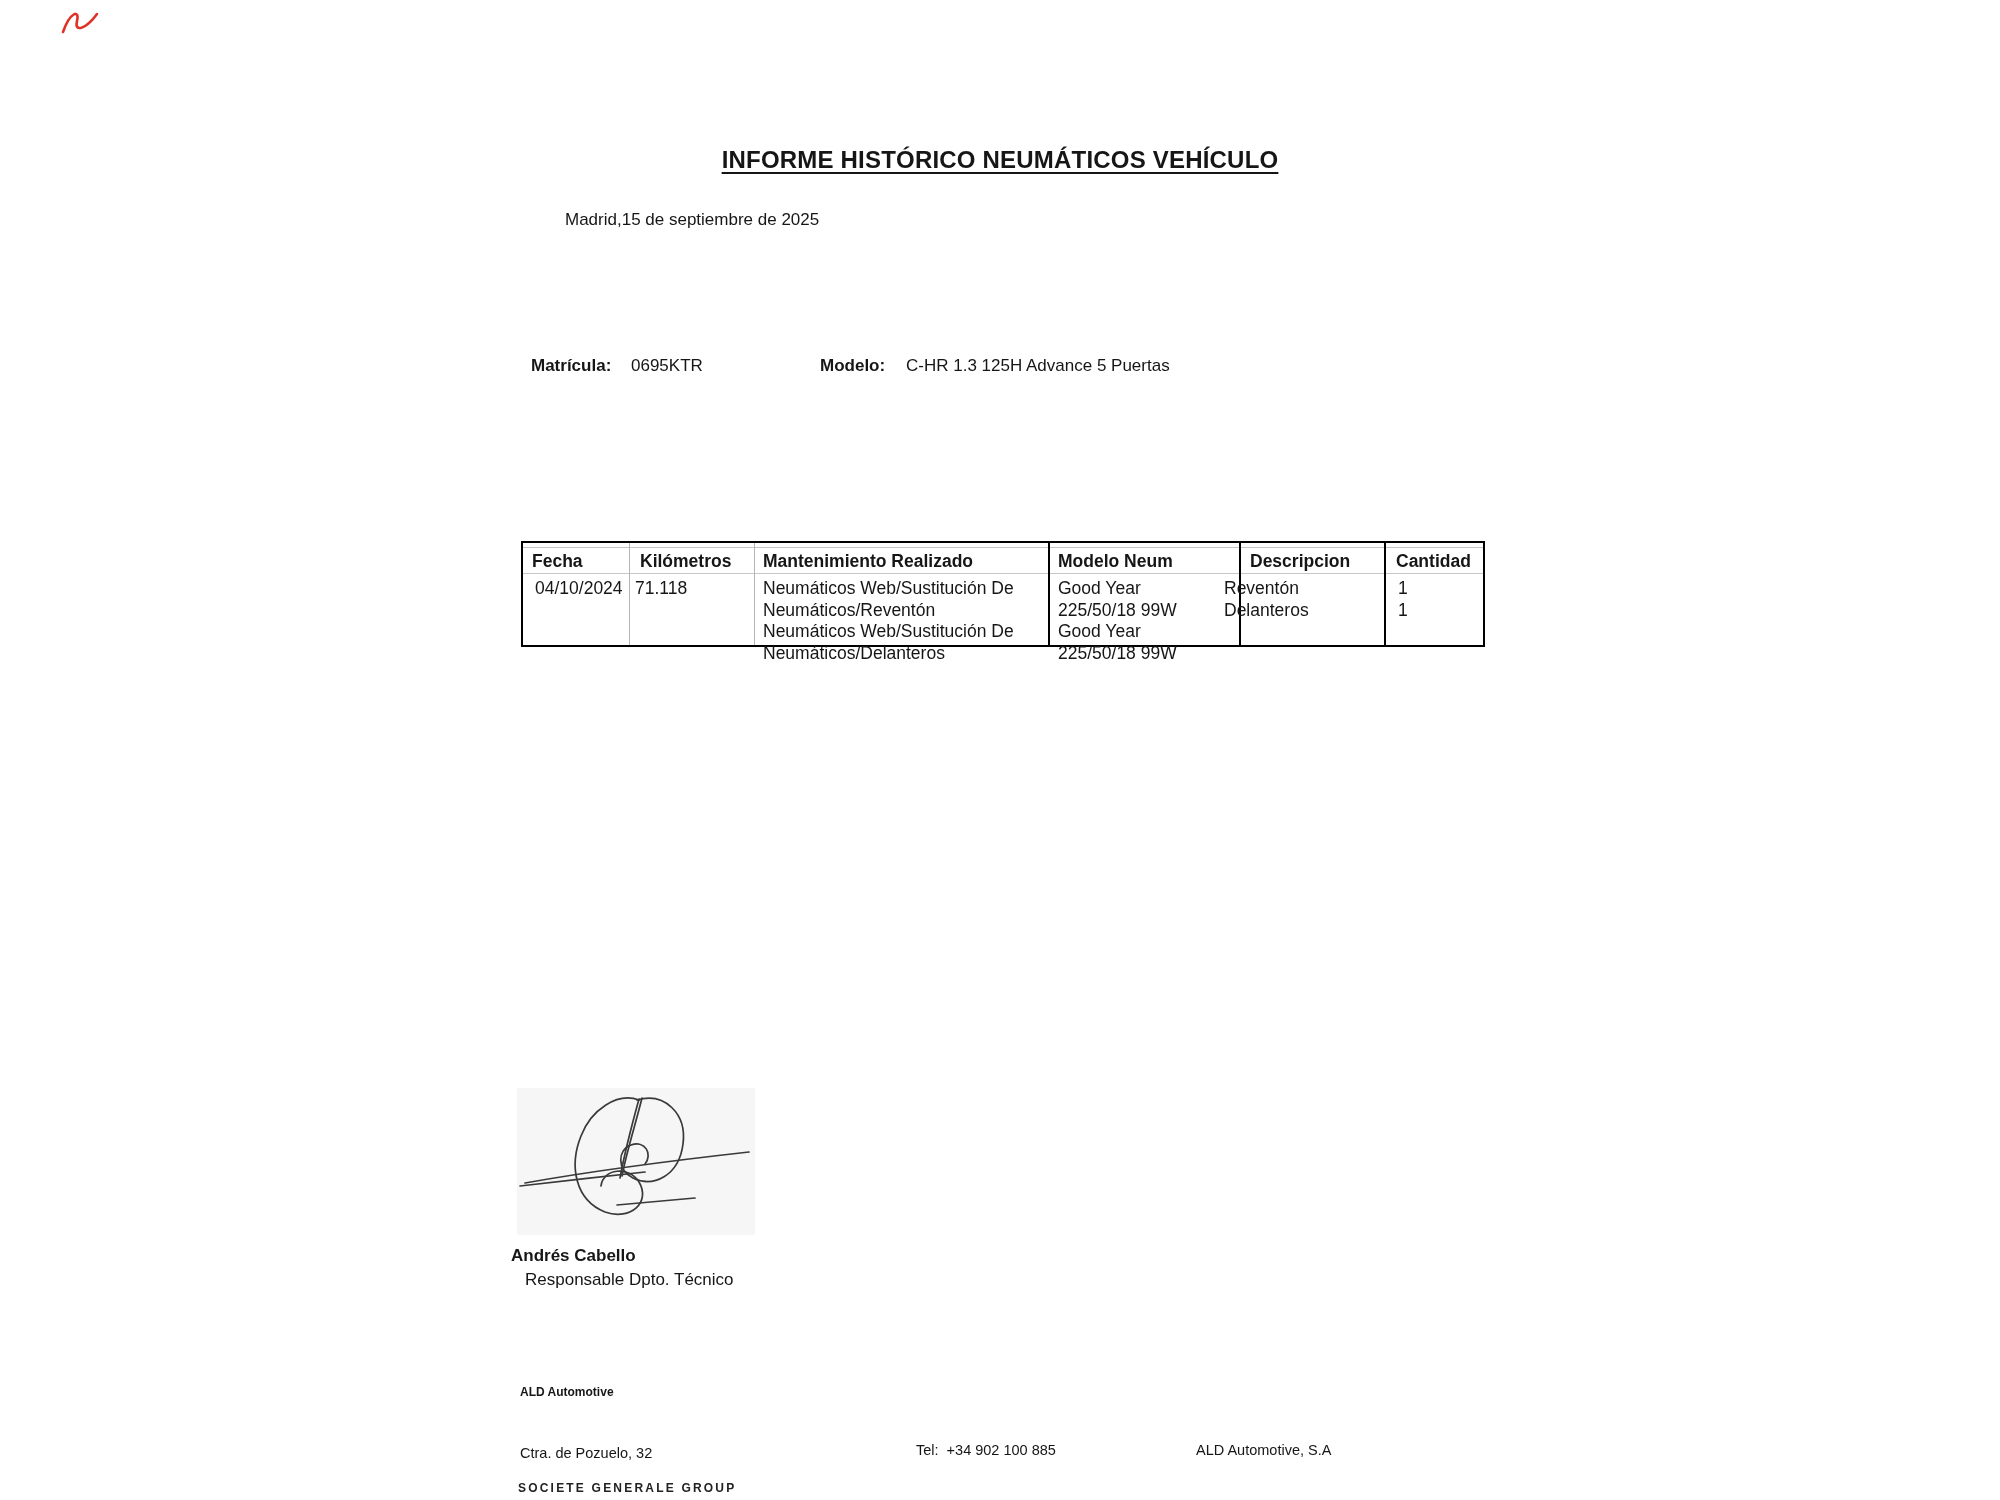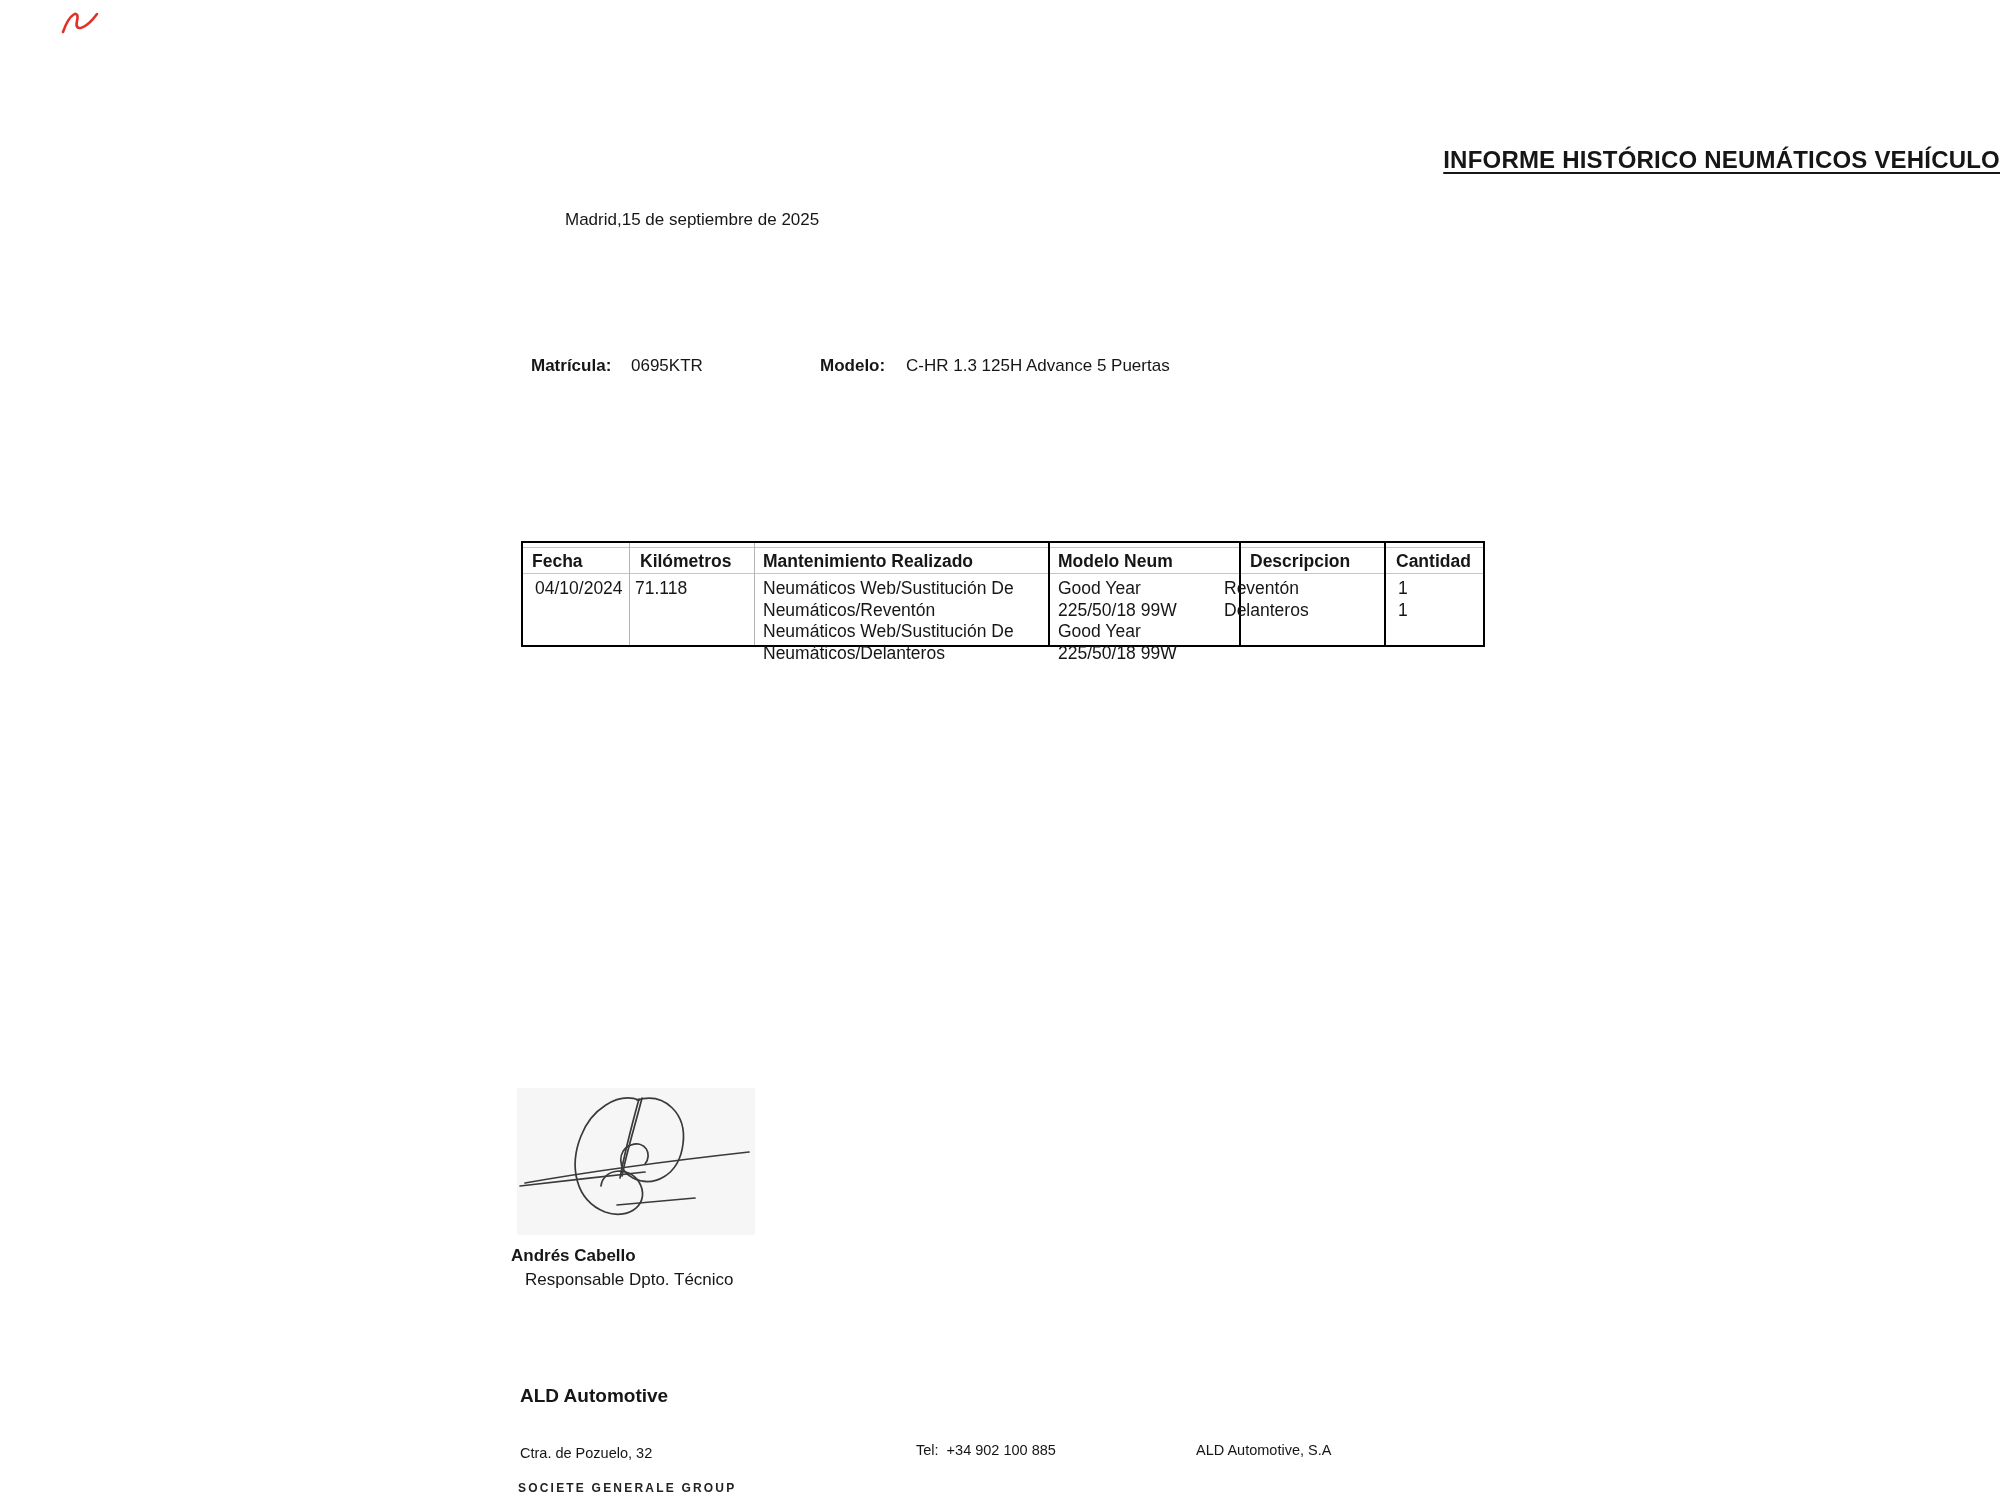--- a/index.html
+++ b/index.html
@@ -6,21 +6,21 @@
   html,body{margin:0;padding:0;background:#ffffff;}
   .page{
     position:relative;width:2000px;height:1500px;background:#ffffff;
     font-family:"Liberation Sans","DejaVu Sans",sans-serif;color:#161616;overflow:hidden;
   }
   
   .red-mark{position:absolute;left:60px;top:6px;}
 
   
   .title{
-    position:absolute;left:0;right:0;top:146px;margin:0;text-align:right;
+    position:absolute;left:0;right:0;top:146px;margin:0;text-align:center;
     font-size:24px;font-weight:bold;letter-spacing:.2px;
     text-decoration:underline;text-decoration-thickness:2px;text-underline-offset:4px;
   }
 
   .date-line{position:absolute;left:535px;top:210px;font-size:17px;margin-left:30px;}
 
   
   .veh{position:absolute;top:356px;left:0;width:100%;height:24px;font-size:17px;}
   .veh .lab{font-weight:bold;position:absolute;}
   .veh .val{position:absolute;}
@@ -46,21 +46,21 @@
   .td{position:absolute;top:35px;font-size:17.5px;line-height:21.5px;white-space:nowrap;}
   .td1{left:12px;} .td2{left:112px;} .td3{left:240px;} .td4{left:535px;} .td5{left:701px;} .td6{left:875px;}
 
   
   .sig-box{position:absolute;left:517px;top:1088px;width:238px;height:147px;background:#f6f6f7;}
   .sig-name{position:absolute;left:511px;top:1246px;font-size:17px;font-weight:bold;}
   .sig-role{position:absolute;left:525px;top:1270px;font-size:17px;}
 
   
   .ft{font-size:14.5px;line-height:19.5px;white-space:pre;}
-  .ft-company{position:absolute;left:520px;top:1385px;font-size:19px;font-weight:bold;}
+  .ft-company{position:absolute;left:520px;top:1385px;font-size:12px;font-weight:bold;}
   .ft-address{position:absolute;left:520px;top:1405px;}
   .ft-contact{position:absolute;left:916px;top:1402px;}
   .ft-legal{position:absolute;left:1196px;top:1402px;}
   .ft-group{
     position:absolute;left:518px;top:1481px;font-size:12px;font-weight:bold;
     letter-spacing:2.2px;color:#222;
   }
   .ft-report{position:absolute;left:1391px;top:1544px;font-size:12px;color:#222;}
 </style>
 </head>

